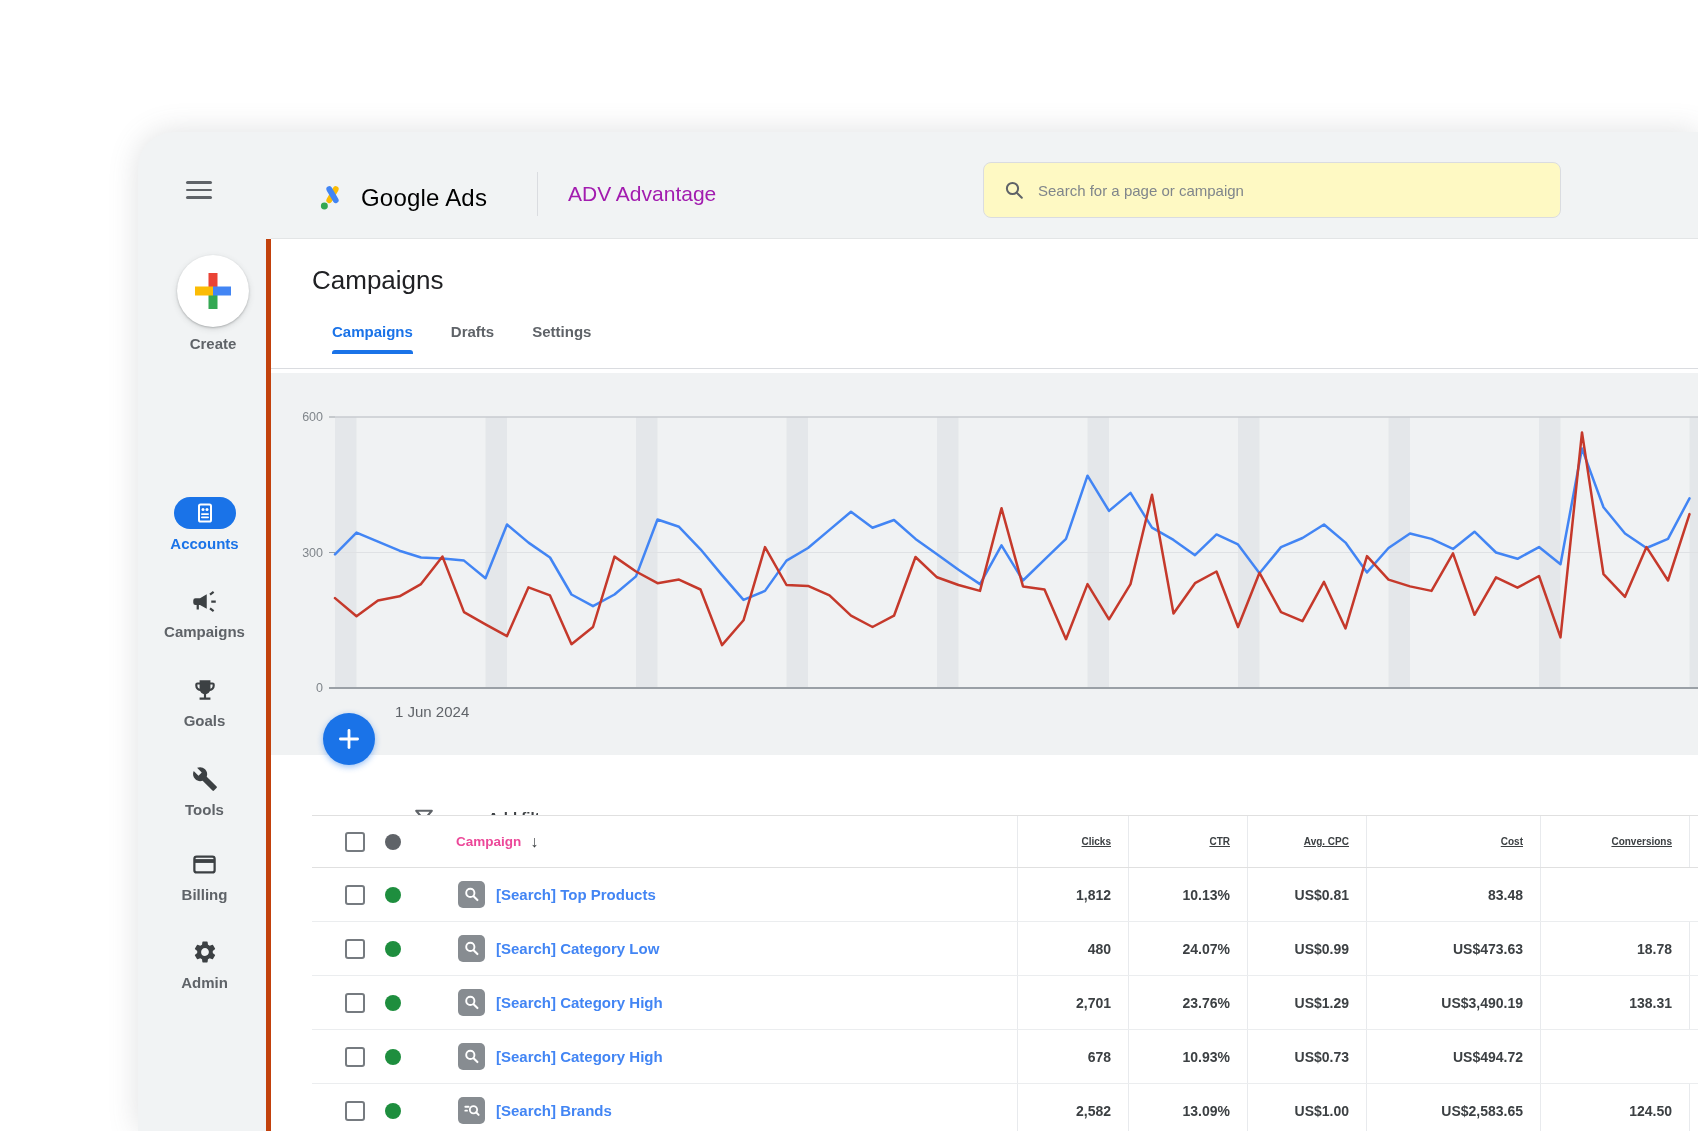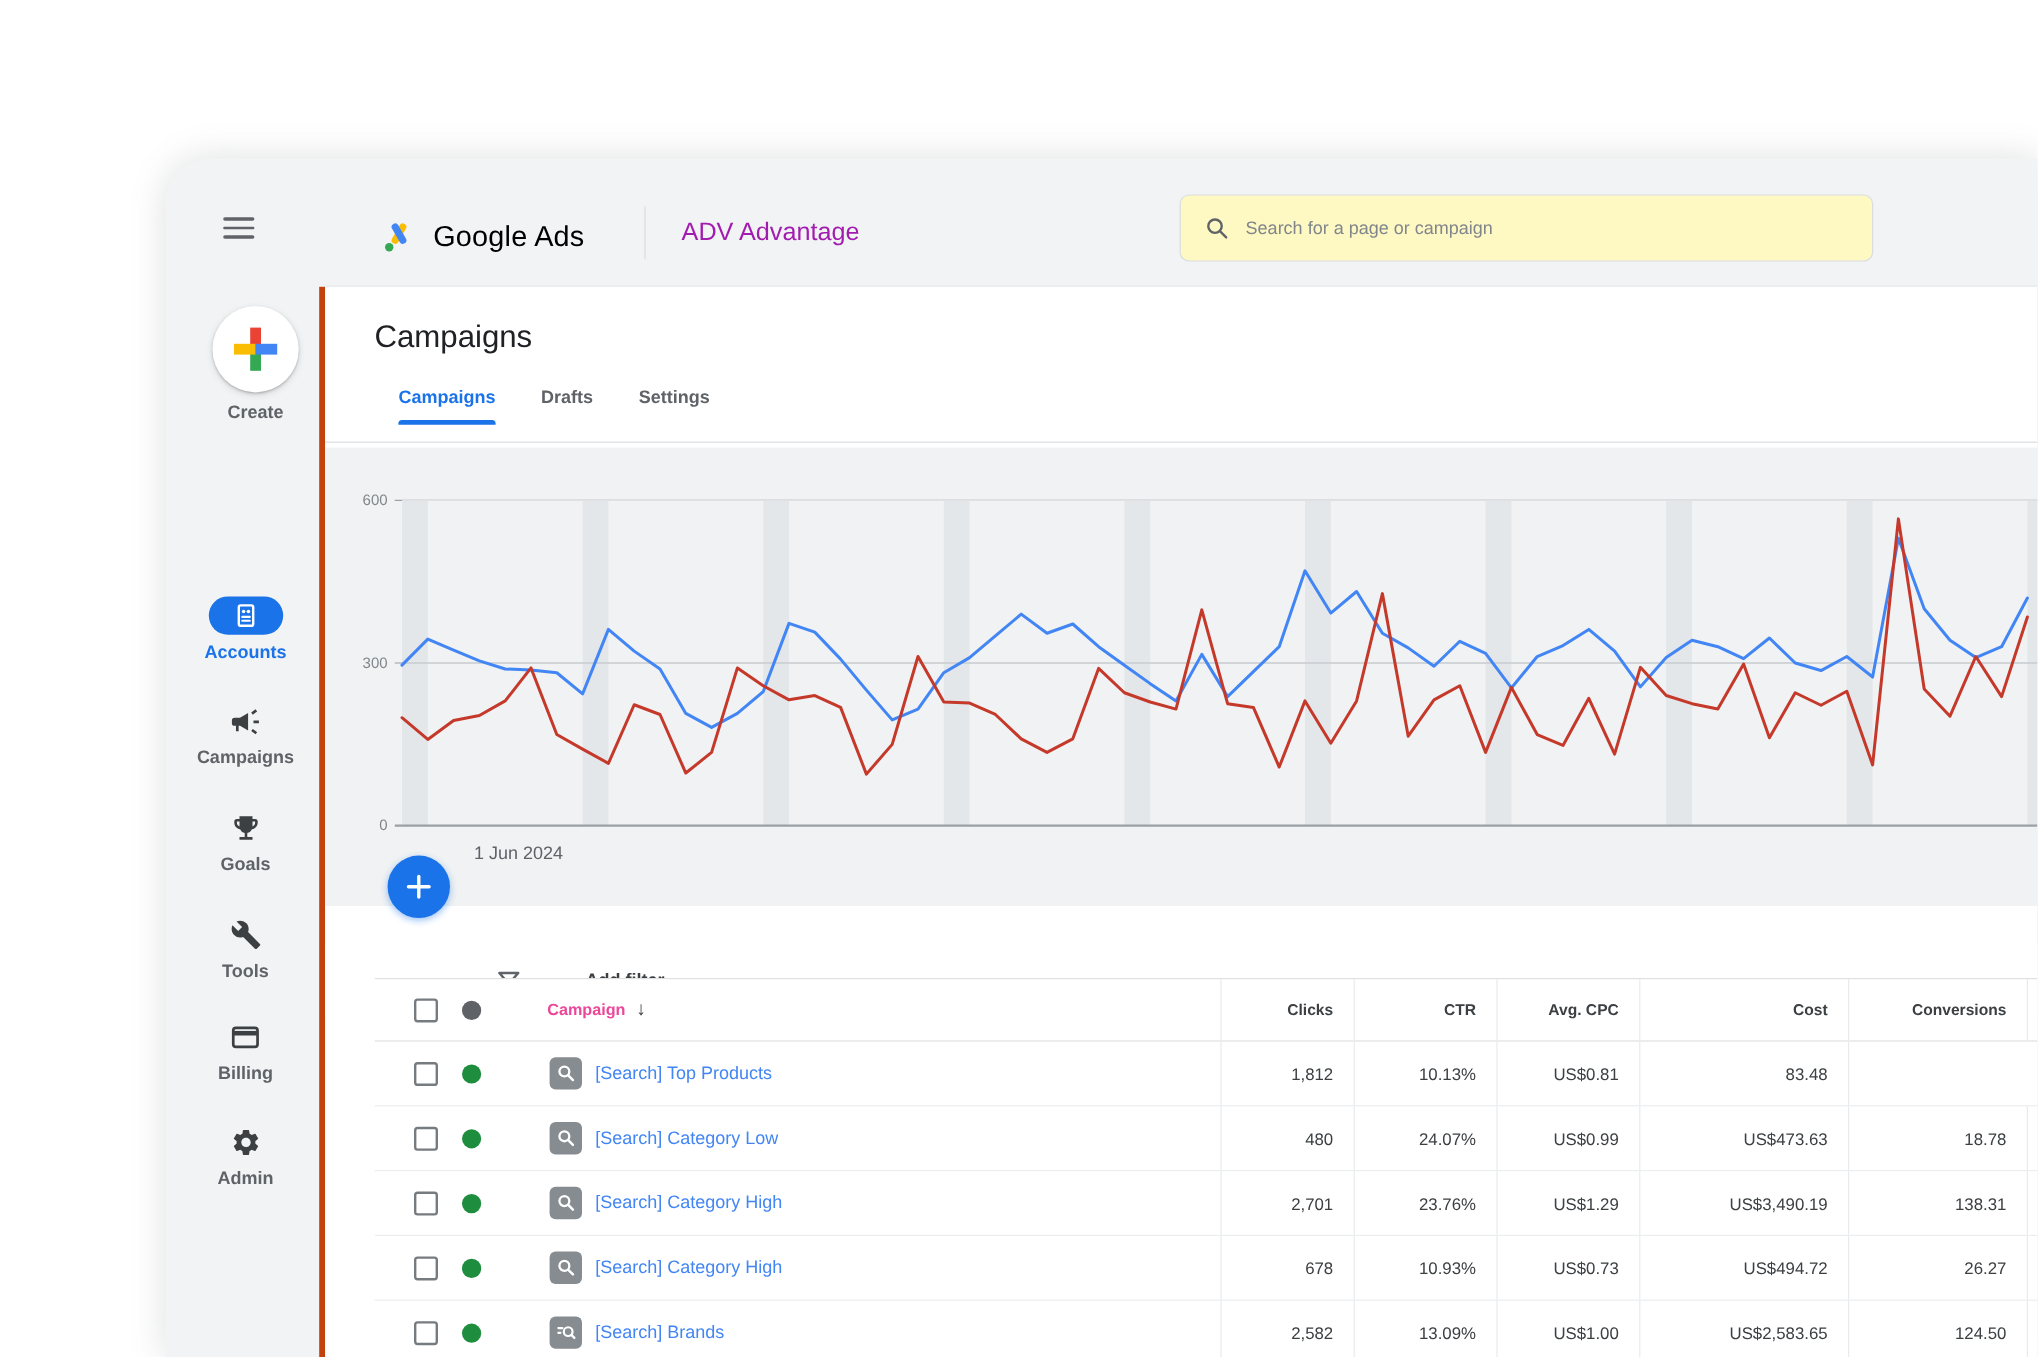--- a/index.html
+++ b/index.html
@@ -76,23 +76,23 @@
 
   
   .filter-bar { position:absolute; left:0; right:0; top:517px; height:59px; background:#fff;margin-top:32px; }
   .filter-btn { position:absolute; left:141px; top:0; height:59px; display:flex; align-items:center; cursor:pointer; }
   .filter-label { margin-left:52px; font-size:15px; font-weight:700; color:#3c4043; }
 
   
   .data-table { position:absolute; left:41px; right:0; top:576px; bottom:-20px; overflow:hidden; background:#fff; }
   .t-row { display:grid; grid-template-columns:705px 111px 119px 119px 174px 149px 9px; align-items:center; }
   .t-head { height:53px; border-top:1px solid #e0e0e0; border-bottom:1px solid #e0e0e0; }
-  .t-body-row { height:54px; border-bottom:1px solid #ebedef; }
+  .t-body-row { height:54px; border-bottom:1px solid #ebedef;font-weight:bold; }
   .cell-num { text-align:right; padding-right:17px; font-size:14px; color:#3c4043; border-left:1px solid #e8eaed; height:100%; display:flex; align-items:center; justify-content:flex-end; }
-  .t-head .cell-num { font-size:13px; font-weight:700; }
+  .t-head .cell-num { font-size:10px; font-weight:700;text-decoration:underline; }
   .cell-campaign { display:flex; align-items:center; height:100%; padding-left:33px; }
   .checkbox { width:20px; height:20px; border:2px solid #767b80; border-radius:3px; background:#fff; flex:0 0 auto; cursor:pointer; }
   .status-dot { width:16px; height:16px; border-radius:50%; margin-left:20px; flex:0 0 auto; }
   .dot-gray { background:#5f6368; }
   .dot-green { background:#1e8e3e; }
   .campaign-head-label { margin-left:55px; font-size:13.5px; font-weight:700; color:#ec4899; }
   .sort-arrow { margin-left:9px; font-size:16px; color:#3c4043; }
   .type-icon {
     width:27px; height:27px; border-radius:5px; background:#878c91; margin-left:57px; flex:0 0 auto;
     display:flex; align-items:center; justify-content:center;
@@ -349,21 +349,20 @@
           <line x1="14.6" y1="14.1" x2="19.5" y2="19" stroke="#fff" stroke-width="2.6" stroke-linecap="round"></line>
         </svg>
 
       </div>
       <a class="campaign-link">[Search] Category High</a>
     </div>
     <div class="cell-num c-clicks">678</div>
     <div class="cell-num c-ctr">10.93%</div>
     <div class="cell-num c-cpc">US$0.73</div>
     <div class="cell-num c-cost">US$494.72</div>
-    <div class="cell-num c-conv">26.27</div>
     <div class="stub-cell"></div>
   </div>
 
   <div class="t-row t-body-row">
     <div class="cell-campaign">
       <div class="checkbox"></div>
       <div class="status-dot dot-green"></div>
       <div class="type-icon">
 
         <svg class="ic-search-list" width="19" height="19" viewBox="0 0 24 24" style="">

